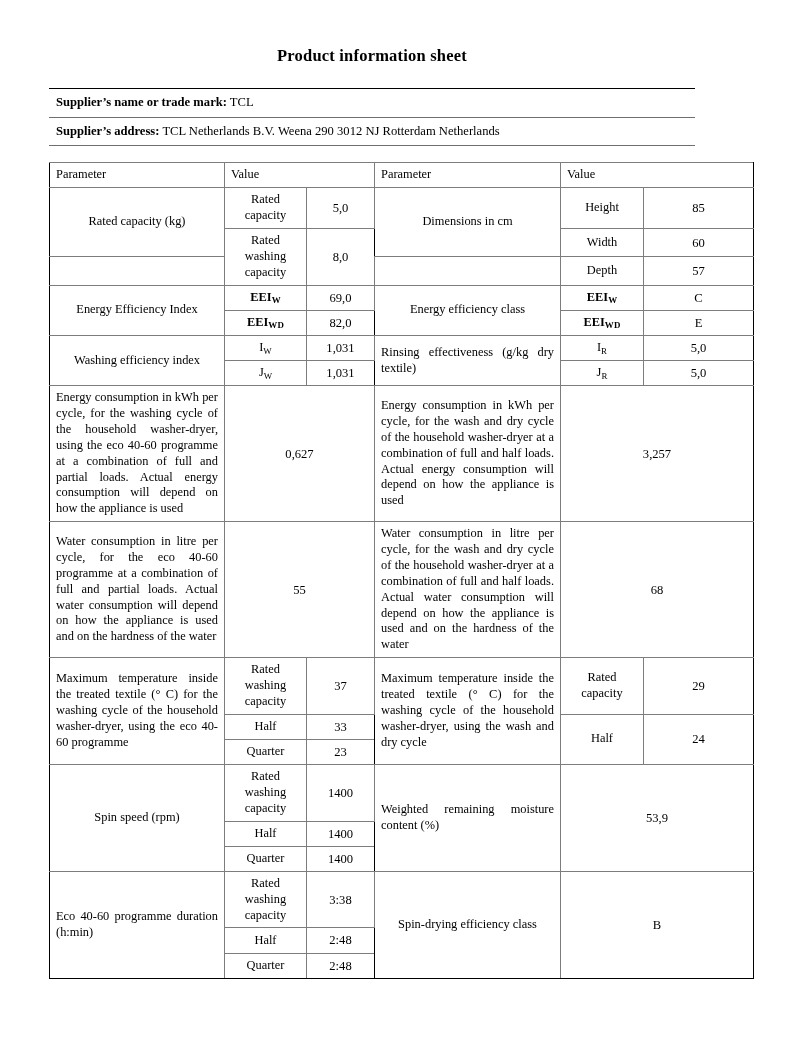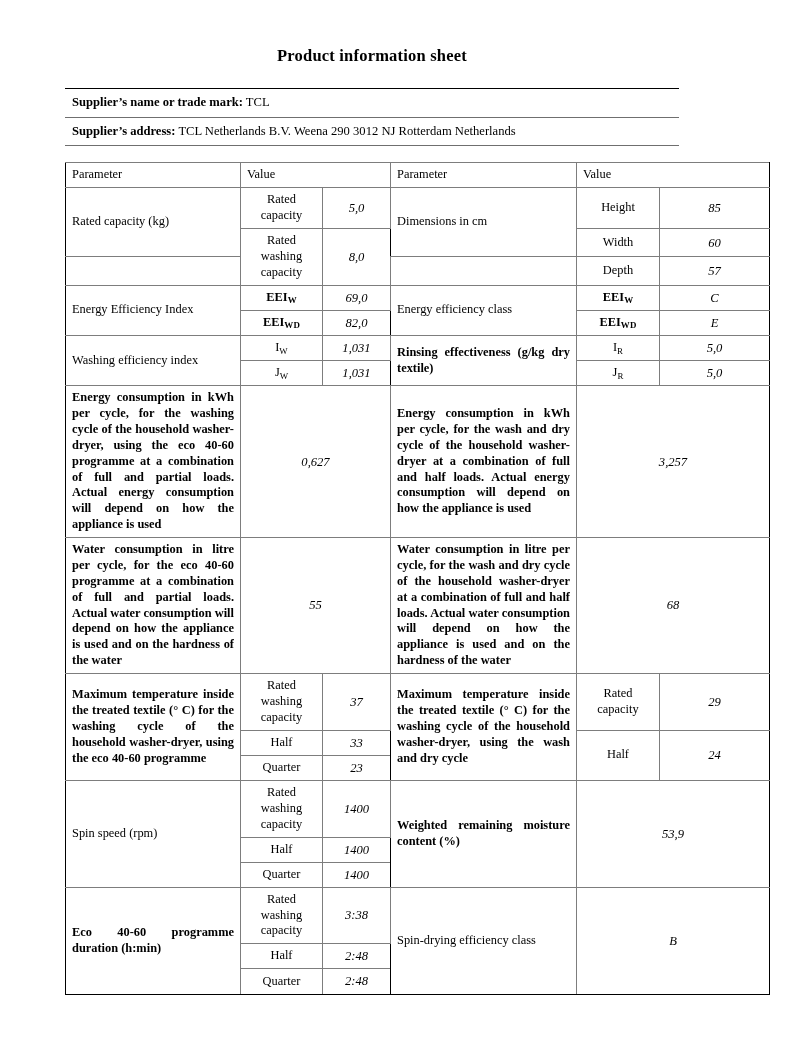--- a/index.html
+++ b/index.html
@@ -12,21 +12,21 @@
     height: 1037px;
     font-family: "Liberation Serif", "DejaVu Serif", serif;
     color: #000000;
     overflow: hidden;
   }
   .page {
     position: relative;
     width: 744px;
     height: 1037px;
     box-sizing: border-box;
-    padding: 0 65px;
+    padding: 0 49px;
   }
   .doc-title {
     text-align: center;
     font-weight: bold;
     font-size: 16.5px;
     letter-spacing: 0.2px;
     margin: 0;
     padding-top: 46px;
     padding-bottom: 22px;
   }
@@ -80,29 +80,27 @@
   .grid .thick-bottom{ border-bottom: 1.6px solid #000; }
 
   .colhead {
     padding: 5px 7px;
   }
   .cell-justify {
     text-align: justify;
     text-align-last: left;
     hyphens: auto;
     padding: 7px 7px;
-    font-weight: bold;
-  }
-  .cell-left   { text-align: left; margin-top: 31px; }
+  }
+  .cell-left   { text-align: center; margin-top: 31px; }
   .cell-center { text-align: center; }
 
   .val-big {
     text-align: center;
     font-size: 12.6px;
-    font-style: italic;
   }
   sub {
     font-size: 0.72em;
     vertical-align: baseline;
     position: relative;
     top: 0.28em;
   }
   .sub-sc { letter-spacing: 0.2px; }
   .bold { font-weight: bold; }
 </style>

